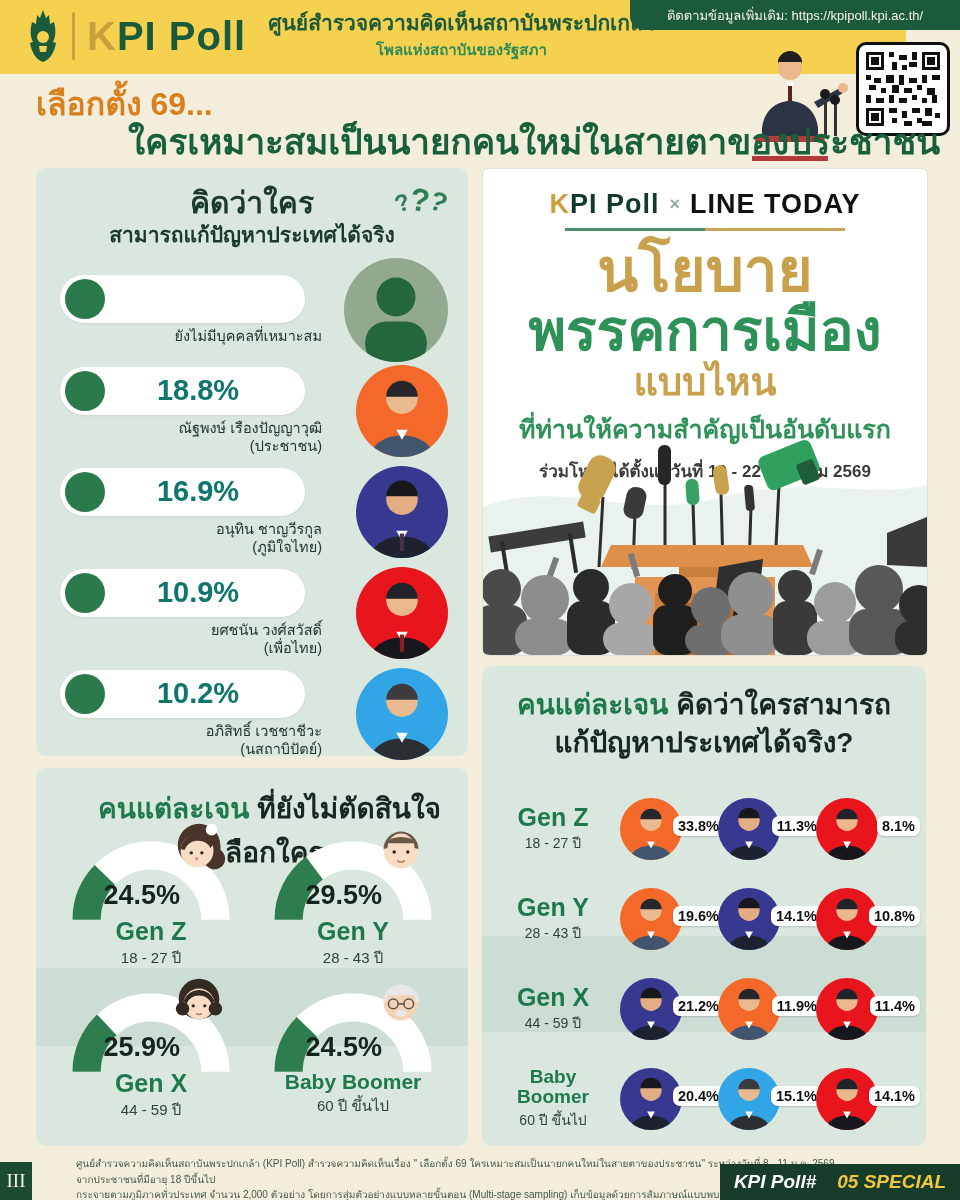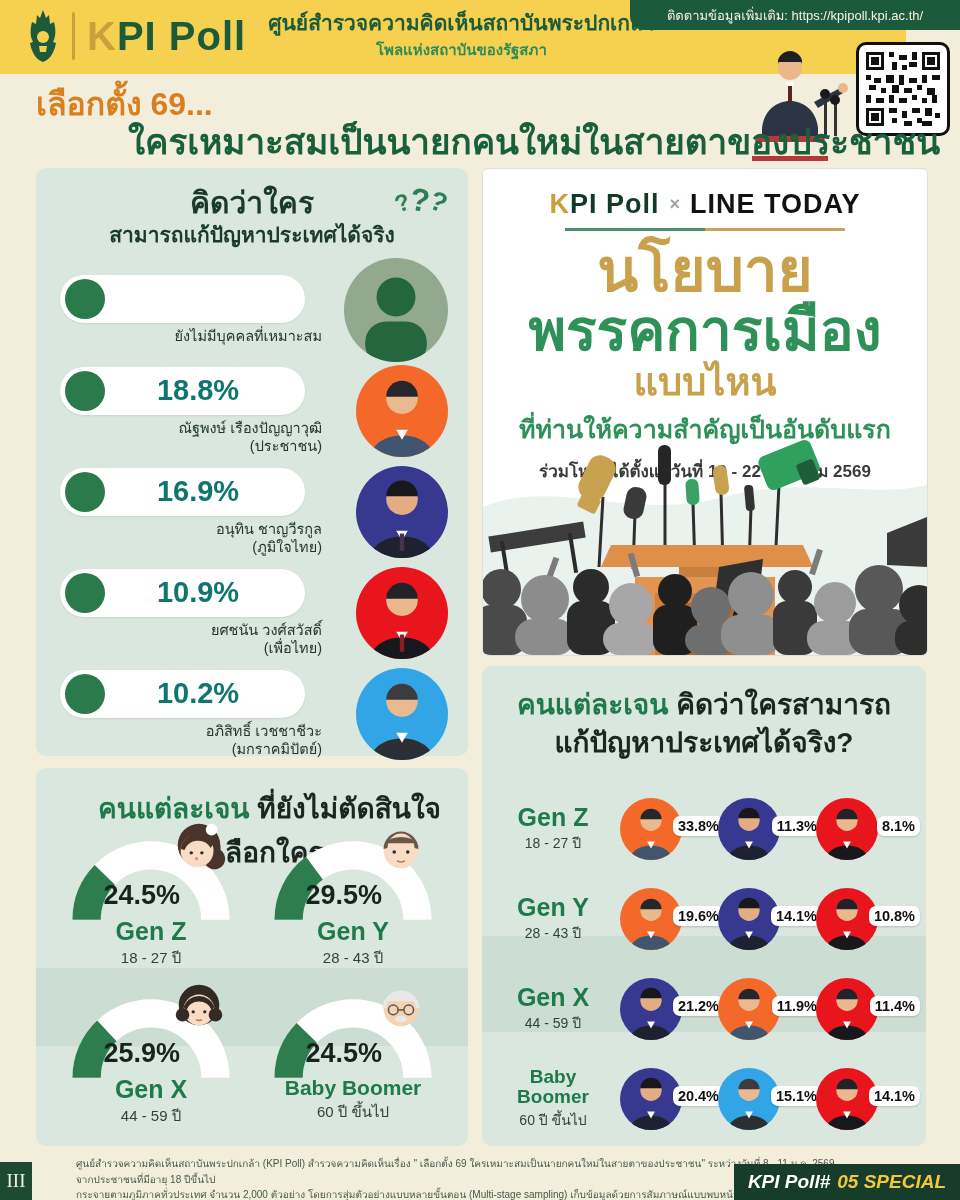--- a/index.html
+++ b/index.html
@@ -81,33 +81,33 @@
   .gen-name.small{font-size:19px;}
   .gen-age{font-size:14px;color:#2F4437;margin-top:2px;}
   .gen-items{flex:1;display:flex;justify-content:space-between;padding-left:6px;}
   .gen-item{position:relative;width:96px;height:66px;}
   .gen-item .avatar{position:absolute;left:0;top:2px;}
   .pct-tag{position:absolute;right:-8px;top:20px;background:#fff;border-radius:7px;padding:2px 5px;
            font-size:14.5px;font-weight:bold;color:#101010;box-shadow:0 1px 2px rgba(0,0,0,.18);white-space:nowrap;}
   
   .pb-title{margin-top:18px;text-align:center;font-size:28px;font-weight:bold;color:#18271F;padding-left:35px;}
   .pb-title .green{color:#1E7A4A;}
-  .gauge-grid{position:absolute;left:14px;right:14px;top:64px;display:grid;grid-template-columns:1fr 1fr;row-gap:10px;}
+  .gauge-grid{position:absolute;left:14px;right:14px;top:64px;display:grid;grid-template-columns:1fr 1fr;row-gap:4px;}
   .gauge-cell{position:relative;height:148px;text-align:center;}
   .gauge-svg{width:170px;height:93px;display:block;margin:0 auto;}
   .gauge-pct{position:absolute;left:50%;transform:translateX(-62%);top:48px;font-size:27px;font-weight:bold;color:#15241C;}
   .gauge-gen{font-size:25px;font-weight:bold;color:#1E7A4A;line-height:1.0;margin-top:-6px;}
   .gauge-gen.small{font-size:21px;}
   .gauge-age{font-size:15px;color:#2F4437;margin-top:2px;}
   .face{position:absolute;width:58px;height:58px;right:24px;top:-12px;}
   
   .page-no{left:0;bottom:0;width:32px;height:38px;background:#1C4A33;color:#F4F0DE;
            font-family:"Liberation Serif","DejaVu Serif",serif;font-size:19px;display:flex;align-items:center;justify-content:center;}
   .fine{left:76px;top:1156px;width:760px;font-size:10px;color:#44584C;line-height:1.55;}
-  .kpi-badge{right:0;bottom:0;height:36px;background:#173D2A;display:flex;align-items:center;padding:0 14px;gap:7px;text-align:right;}
+  .kpi-badge{right:0;bottom:0;height:36px;background:#173D2A;display:flex;align-items:center;padding:0 14px;gap:21px;text-align:right;}
   .kpi-badge .w{color:#fff;font-weight:bold;font-size:19px;font-style:italic;}
   .kpi-badge .y{color:#F2C83C;font-weight:bold;font-size:19px;font-style:italic;}
 </style>
 </head>
 <body>
 
 <div class="abs yellow-band"></div>
 <div class="abs logo-row">
   <span class="emblem">
     <svg viewBox="0 0 34 52">
@@ -288,21 +288,21 @@
       </span>
     </div>
 
     <div class="cand-row">
       <div class="cand-left">
         <div class="pill">
           <span class="pill-dot"></span>
           <span class="pill-pct">10.2%</span>
         </div>
         <div class="cand-name">
-          <span>อภิสิทธิ์ เวชชาชีวะ</span><br><span>(มกราคมิปัตย์)</span>
+          <span>อภิสิทธิ์ เวชชาชีวะ</span><br><span>(นสถาบิปัตย์)</span>
         </div>
       </div>
       <span class="avatar av-92 bg-lightblue">
         <svg viewBox="0 0 64 64">
             <circle cx="32" cy="23" r="11" fill="#E9B98F"></circle>
             <path d="M21,22 a11,11 0 0 1 22,0 z" fill="#3B3B40"></path>
             <path d="M10,64 C12,44 52,44 54,64 Z" fill="#2B2F33"></path>
             <path d="M28,45 L32,52 L36,45 Z" fill="#fff"></path>
           </svg>
       </span>

